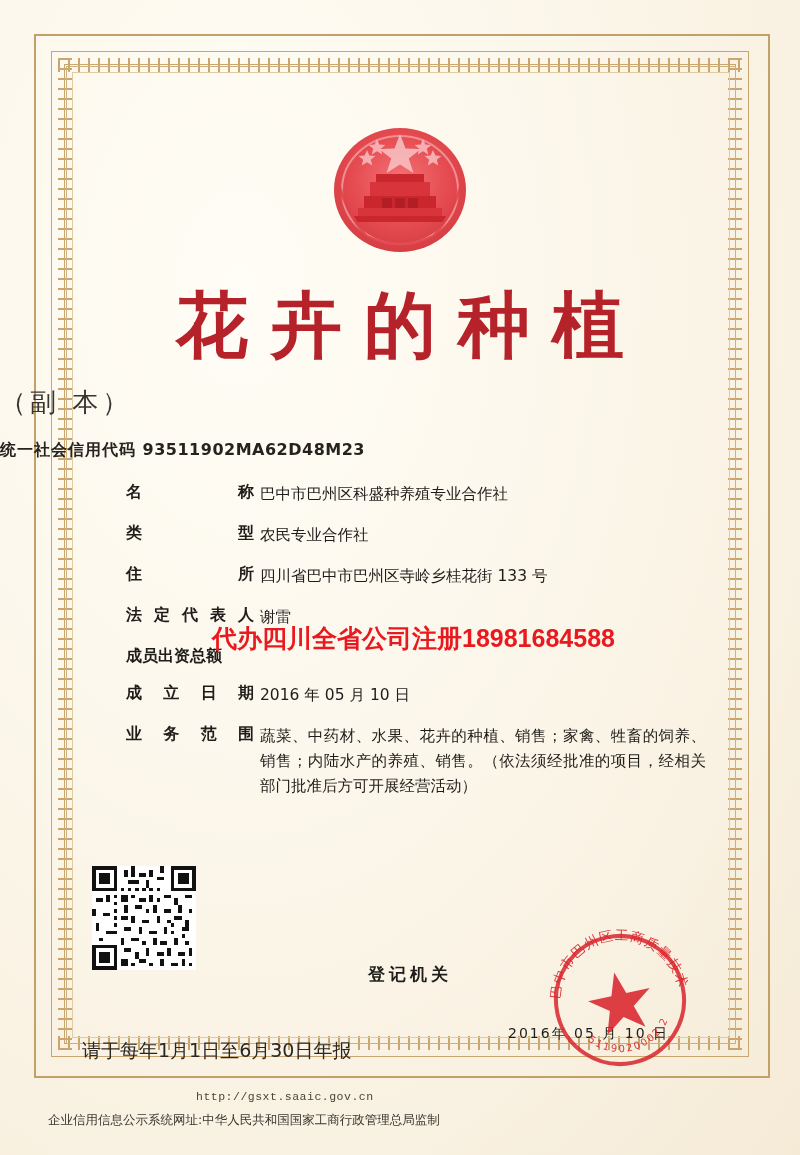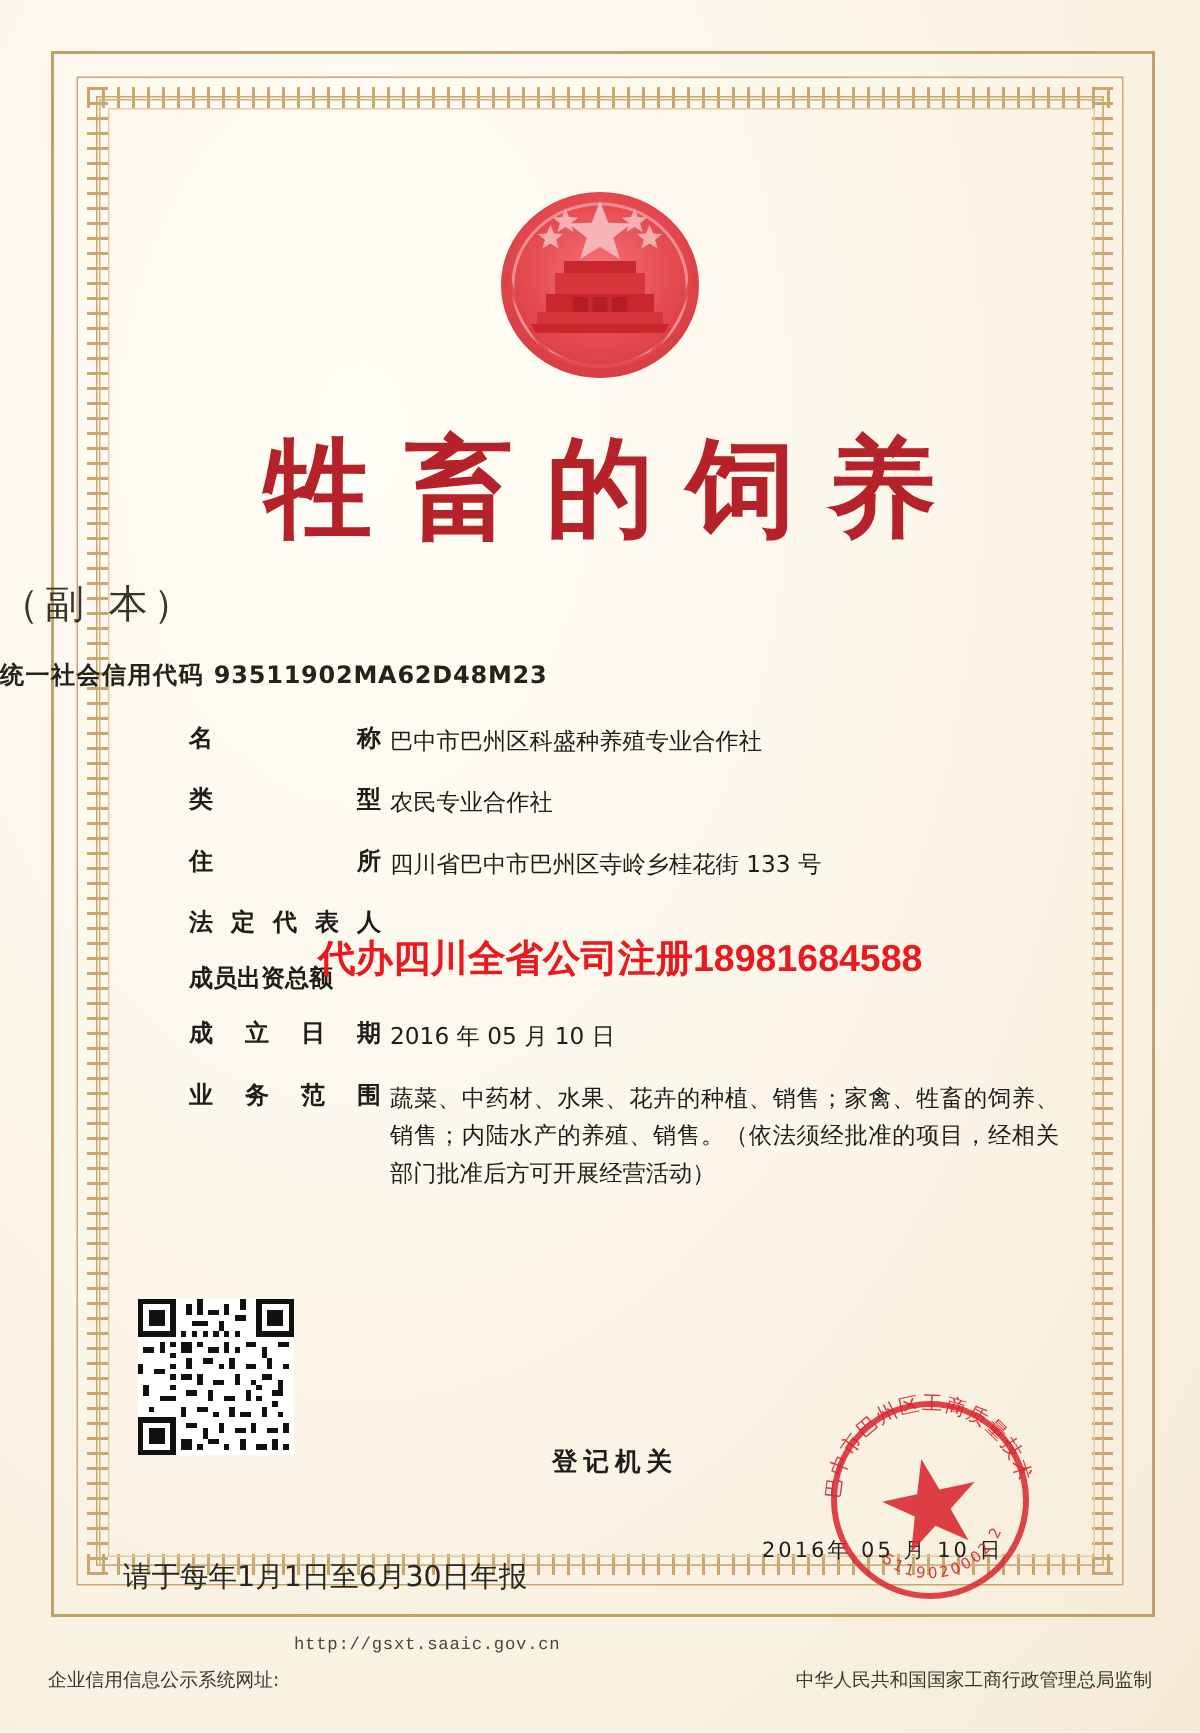--- a/index.html
+++ b/index.html
@@ -209,23 +209,23 @@
     left: 82px;
     top: 1038px;
     font-family: "DejaVu Sans", "Liberation Sans", sans-serif;
     font-size: 19px;
     color: #2a2723;
   }
   .bottom-bar {
     position: absolute;
     left: 0; right: 0;
     top: 1112px;
-    padding: 0 32px;
+    padding: 0 48px;
     display: flex;
-    justify-content: space-between;
+    justify-content: flex-start;
     align-items: baseline;
     font-family: "DejaVu Sans", "Liberation Sans", sans-serif;
     font-size: 12.5px;
     color: #3a3630;
   }
   .site-url {
     position: absolute;
     left: 196px;
     top: 1090px;
     font-family: "Liberation Mono", monospace;
@@ -272,21 +272,21 @@
       <polygon points="113,38 115.4,43.6 121.4,44 116.8,47.8 118.3,53.6 113,50.3 107.7,53.6 109.2,47.8 104.6,44 110.6,43.6" fill="#f7b8bb" opacity="0.9"></polygon>
       <polygon points="57,27 59.4,32.6 65.4,33 60.8,36.8 62.3,42.6 57,39.3 51.7,42.6 53.2,36.8 48.6,33 54.6,32.6" fill="#f7b8bb" opacity="0.9"></polygon>
       <polygon points="47,38 49.4,43.6 55.4,44 50.8,47.8 52.3,53.6 47,50.3 41.7,53.6 43.2,47.8 38.6,44 44.6,43.6" fill="#f7b8bb" opacity="0.9"></polygon>
 
       <path d="M18 70 Q26 100 46 124" stroke="#df4349" stroke-width="3" fill="none" opacity="0.85"></path>
       <path d="M142 70 Q134 100 114 124" stroke="#df4349" stroke-width="3" fill="none" opacity="0.85"></path>
       <path d="M46 124 Q80 140 114 124" stroke="#df4349" stroke-width="3" fill="none" opacity="0.85"></path>
     </svg>
   </div>
 
-  <div class="main-title">牲畜的饲养</div>
+  <div class="main-title">花卉的种植</div>
   <div class="sub-title">（副 本）</div>
 
   <div class="credit-code">
     <span>统一社会信用代码</span>
     <span class="code-num">93511902MA62D48M23</span>
   </div>
 
   <div class="fields">
     <div class="row">
       <div class="label">
@@ -310,20 +310,21 @@
       <div class="value">四川省巴中市巴州区寺岭乡桂花街 133 号</div>
     </div>
     <div class="row">
       <div class="label">
           <span>法</span>
           <span>定</span>
           <span>代</span>
           <span>表</span>
           <span>人</span>
         </div>
+      <div class="value">谢雷</div>
     </div>
     <div class="row">
       <div class="label" style="letter-spacing:0">
           <span>成员出资总额</span>
         </div>
     </div>
     <div class="row">
       <div class="label">
           <span>成</span>
           <span>立</span>

